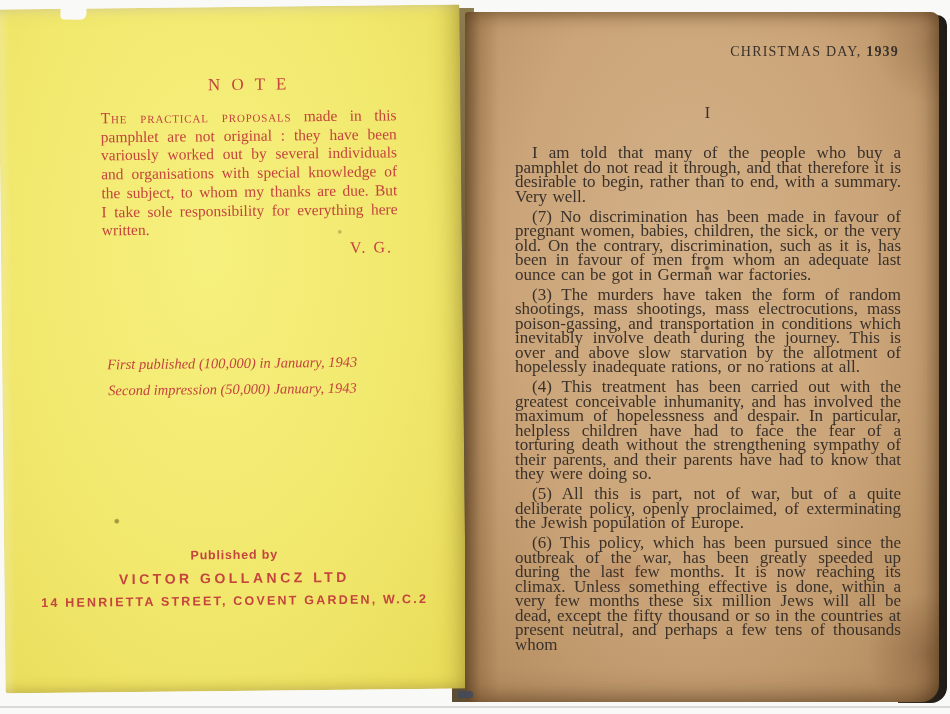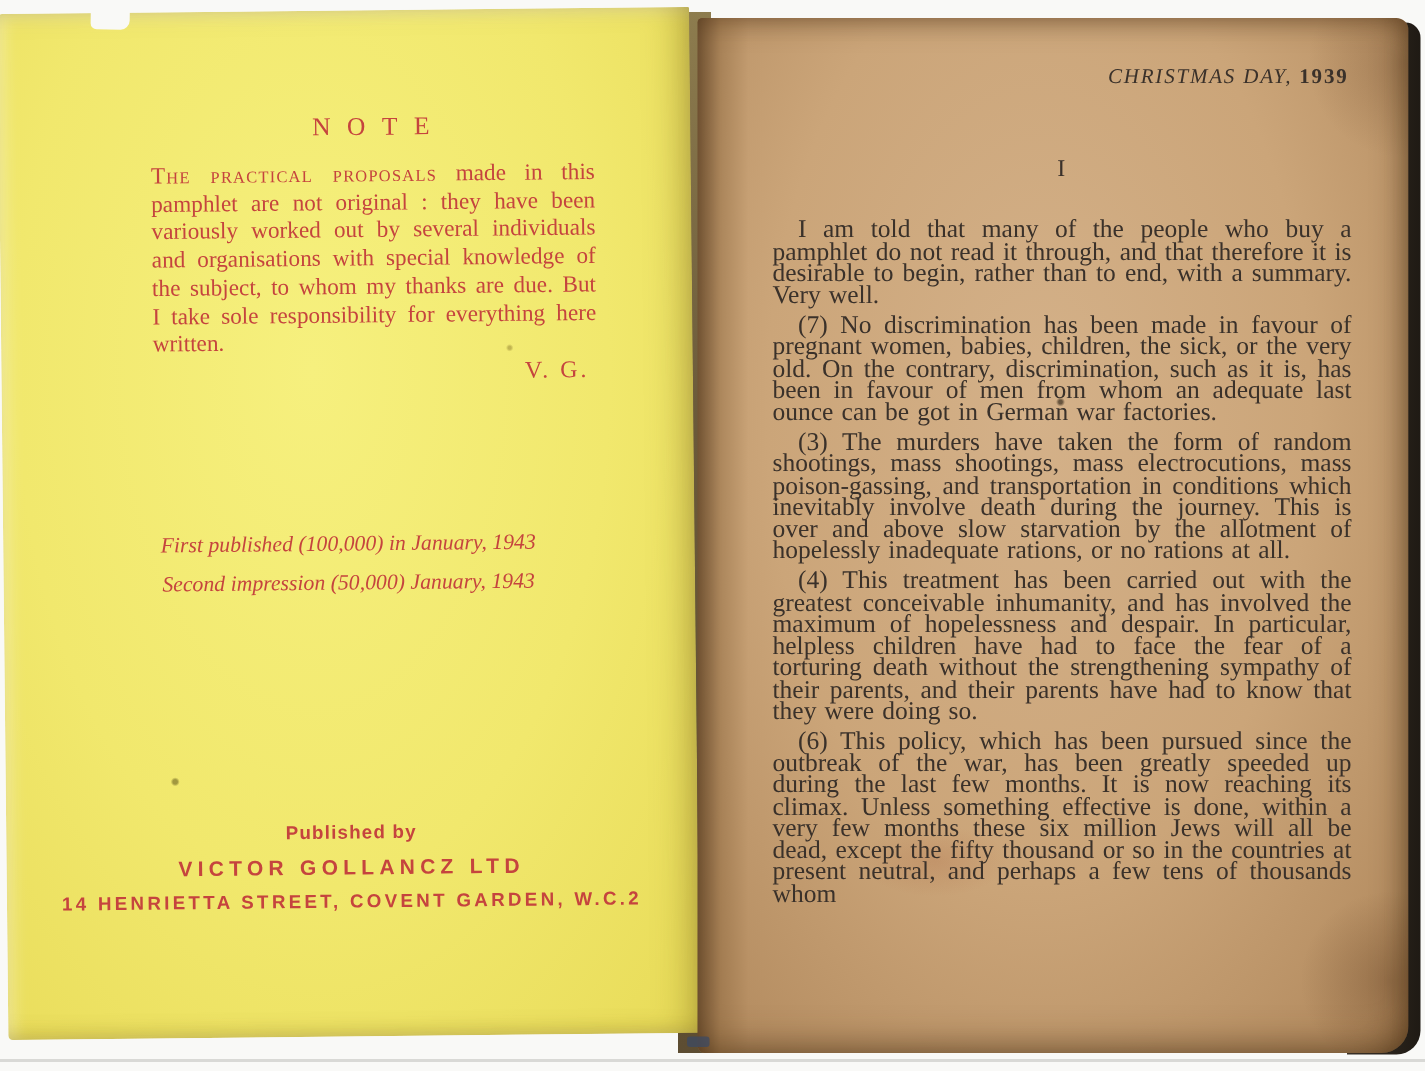--- a/index.html
+++ b/index.html
@@ -91,21 +91,21 @@
   .spine-shadow{
     position:absolute;left:0;top:0;bottom:0;width:34px;
     background:linear-gradient(to right, rgba(85,58,30,.7), rgba(120,85,45,.32) 45%, rgba(150,110,60,0));
     border-radius:3px 0 0 5px;
   }
   .rp-content{position:absolute;left:50px;top:32px;width:386px;}
   .running-header{
     text-align:right;font-size:14px;letter-spacing:1.2px;
     margin:0 2px 44px 0;font-weight:700;
   }
-  .rh-italic{font-style:italic;font-weight:400;}
+  .rh-italic{font-weight:400;}
   .chapter{text-align:center;font-size:16px;letter-spacing:1px;margin:0 0 24px;}
   .section-heading{
     text-align:center;font-size:13.2px;letter-spacing:1.6px;word-spacing:5px;
     line-height:20px;margin:0 0 13px;
   }
   .body .para{
     font-size:17px;line-height:14.5px;margin:0 0 5.5px;
     text-align:justify;text-indent:17px;word-spacing:1.2px;
   }
 </style>
@@ -141,20 +141,21 @@
         <span>1939</span>
       </div>
       <div class="chapter">I</div>
       <div class="section-heading">
       </div>
       <div class="body">
           <p class="para"><span>I am told that many of the people who buy a pamphlet do not read it through, and that therefore it is desirable to begin, rather than to end, with a summary.  Very well.</span></p>
           <p class="para"><span>(7)  No discrimination has been made in favour of pregnant women, babies, children, the sick, or the very old. On the contrary, discrimination, such as it is, has been in favour of men from whom an adequate last ounce can be got in German war factories.</span></p>
           <p class="para"><span>(3)  The murders have taken the form of random shootings, mass shootings, mass electrocutions, mass poison-gassing, and transportation in conditions which inevitably involve death during the journey. This is over and above slow starvation by the allotment of hopelessly inadequate rations, or no rations at all.</span></p>
           <p class="para"><span>(4)  This treatment has been carried out with the greatest conceivable inhumanity, and has involved the maximum of hopelessness and despair. In particular, helpless children have had to face the fear of a torturing death without the strengthening sympathy of their parents, and their parents have had to know that they were doing so.</span></p>
+          <p class="para"><span>(5)  All this is part, not of war, but of a quite deliberate policy, openly proclaimed, of exterminating the Jewish population of Europe.</span></p>
           <p class="para"><span>(6)  This policy, which has been pursued since the outbreak of the war, has been greatly speeded up during the last few months. It is now reaching its climax. </span><span class="run-italic">Unless something effective is done,</span><span> within a very few months these six million Jews will all be dead, except the fifty thousand or so in the countries at present neutral, and perhaps a few tens of thousands whom</span></p>
         </div>
     </div>
   </div>
 
   <div class="spine-mark"></div>
   <div class="scanner-line"></div>
 </div>
 
 </body></html>

